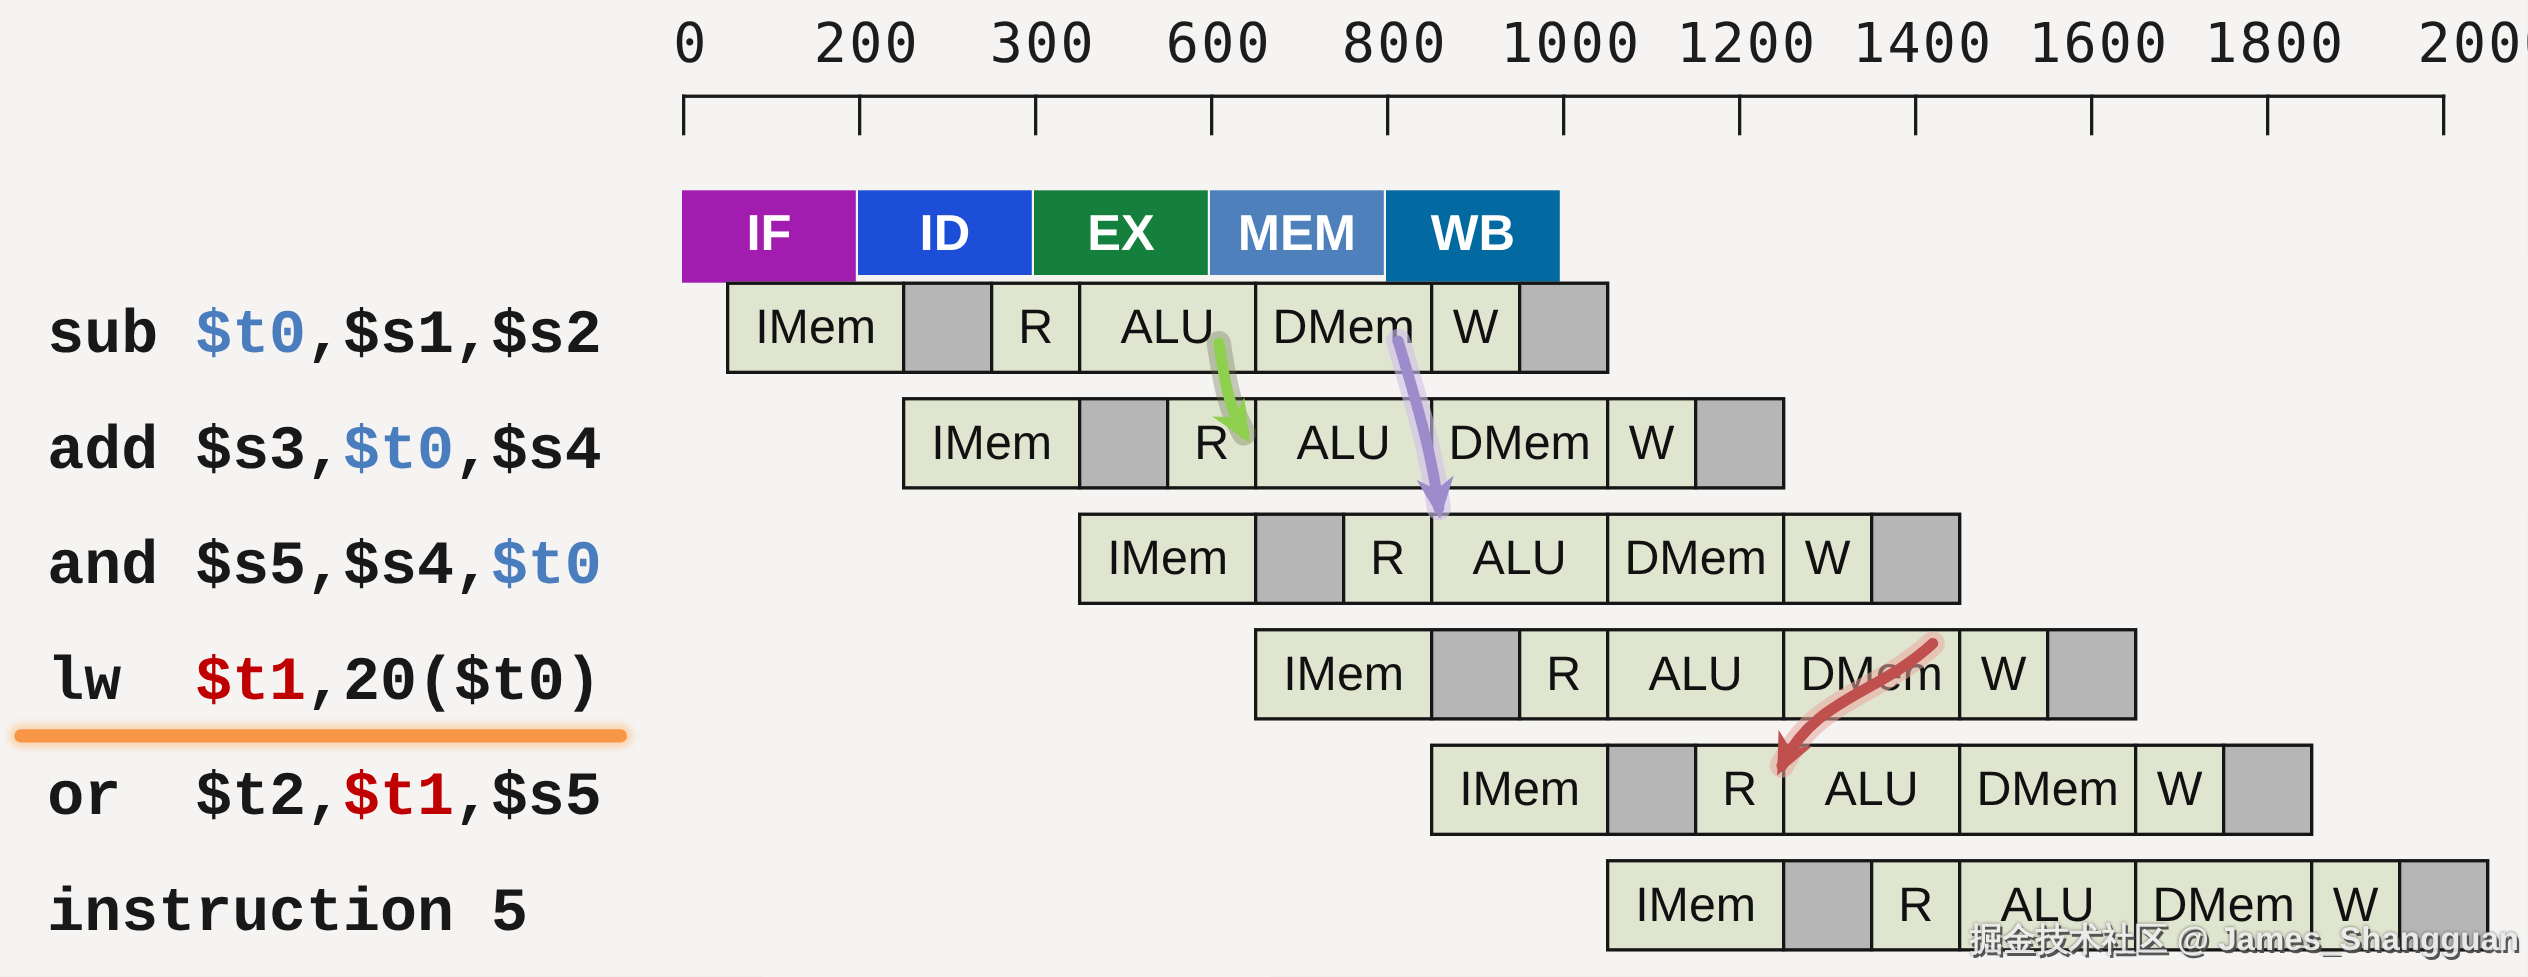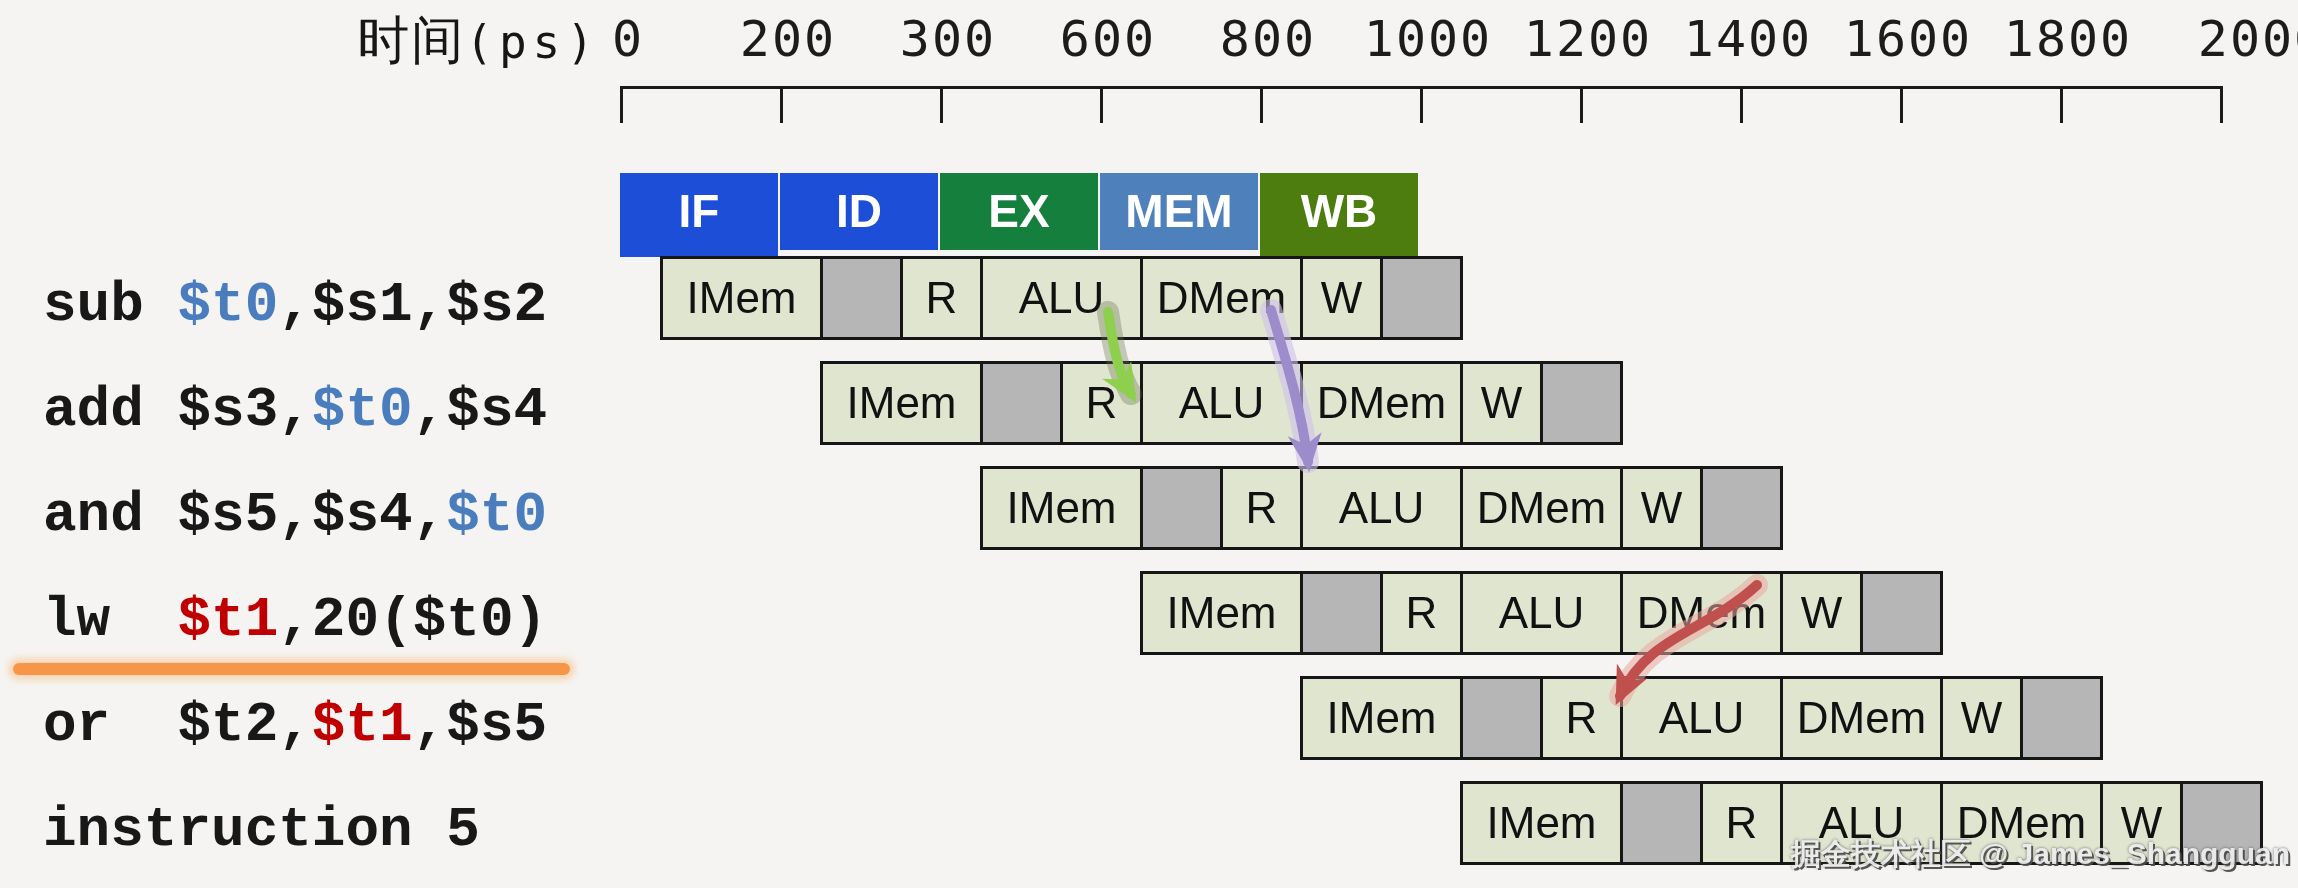--- a/index.html
+++ b/index.html
@@ -49,23 +49,20 @@
     position:absolute;right:8px;top:834px;font-size:30px;font-weight:bold;color:#ececec;
     font-family:"Liberation Sans",sans-serif;opacity:.93;white-space:nowrap;
     text-shadow:2px 2px 0 #4a4a4a,0 0 3px rgba(70,70,70,.85);
   }
 </style>
 </head>
 <body>
 
 <div id="stage">
 
-  <div class="axis-title">
-    <span class="cjk">时间</span><span class="unit">(ps)</span>
-  </div>
 
   <div id="axis-ticks">
       <div class="ruler-line" style="left: 620px; width: 1603px;"></div>
       <div class="tick-label" style="left: 628px;">0</div>
       <div class="ruler-tick" style="left: 620px;"></div>
       <div class="tick-label" style="left: 788px;">200</div>
       <div class="ruler-tick" style="left: 780px;"></div>
       <div class="tick-label" style="left: 948px;">300</div>
       <div class="ruler-tick" style="left: 940px;"></div>
       <div class="tick-label" style="left: 1108px;">600</div>
@@ -79,25 +76,25 @@
       <div class="tick-label" style="left: 1748px;">1400</div>
       <div class="ruler-tick" style="left: 1740px;"></div>
       <div class="tick-label" style="left: 1908px;">1600</div>
       <div class="ruler-tick" style="left: 1900px;"></div>
       <div class="tick-label" style="left: 2068px;">1800</div>
       <div class="ruler-tick" style="left: 2060px;"></div>
       <div class="tick-label" style="left: 2228px; margin-left: 34px;">2000</div>
       <div class="ruler-tick" style="left: 2220px;"></div>
     </div>
   <div id="stage-header-row">
-      <div class="hdr-cell" style="left: 620px; top: 173px; width: 158px; height: 84px; background: #1d4ed8; color: rgb(255, 255, 255);">IF</div>
+      <div class="hdr-cell" style="left: 620px; top: 173px; width: 158px; height: 84px; background: #a21caf; color: rgb(255, 255, 255);">IF</div>
       <div class="hdr-cell" style="left: 780px; top: 173px; width: 158px; height: 77px; background: #1d4ed8; color: rgb(255, 255, 255);">ID</div>
       <div class="hdr-cell" style="left: 940px; top: 173px; width: 158px; height: 77px; background: #15803d; color: rgb(255, 255, 255);">EX</div>
       <div class="hdr-cell" style="left: 1100px; top: 173px; width: 158px; height: 77px; background: rgb(78, 129, 188); color: rgb(255, 255, 255);">MEM</div>
-      <div class="hdr-cell" style="left: 1260px; top: 173px; width: 158px; height: 97px; background: #4d7c0f; color: rgb(255, 255, 255);">WB</div>
+      <div class="hdr-cell" style="left: 1260px; top: 173px; width: 158px; height: 97px; background: #0369a1; color: rgb(255, 255, 255);">WB</div>
     </div>
   <div id="pipe-rows">
       <div class="pipe-row" style="left: 620px; top: 256px;">
         <div class="pipe-cell" style="left: 0px; width: 163px; background: rgb(223, 229, 207); border-color: rgb(22, 22, 22);">IMem</div>
         <div class="pipe-cell" style="left: 160px; width: 83px; background: rgb(182, 182, 182); border-color: rgb(22, 22, 22);"></div>
         <div class="pipe-cell" style="left: 240px; width: 83px; background: rgb(223, 229, 207); border-color: rgb(22, 22, 22);">R</div>
         <div class="pipe-cell" style="left: 320px; width: 163px; background: rgb(223, 229, 207); border-color: rgb(22, 22, 22);">ALU</div>
         <div class="pipe-cell" style="left: 480px; width: 163px; background: rgb(223, 229, 207); border-color: rgb(22, 22, 22);">DMem</div>
         <div class="pipe-cell" style="left: 640px; width: 83px; background: rgb(223, 229, 207); border-color: rgb(22, 22, 22);">W</div>
         <div class="pipe-cell" style="left: 720px; width: 83px; background: rgb(182, 182, 182); border-color: rgb(22, 22, 22);"></div>

